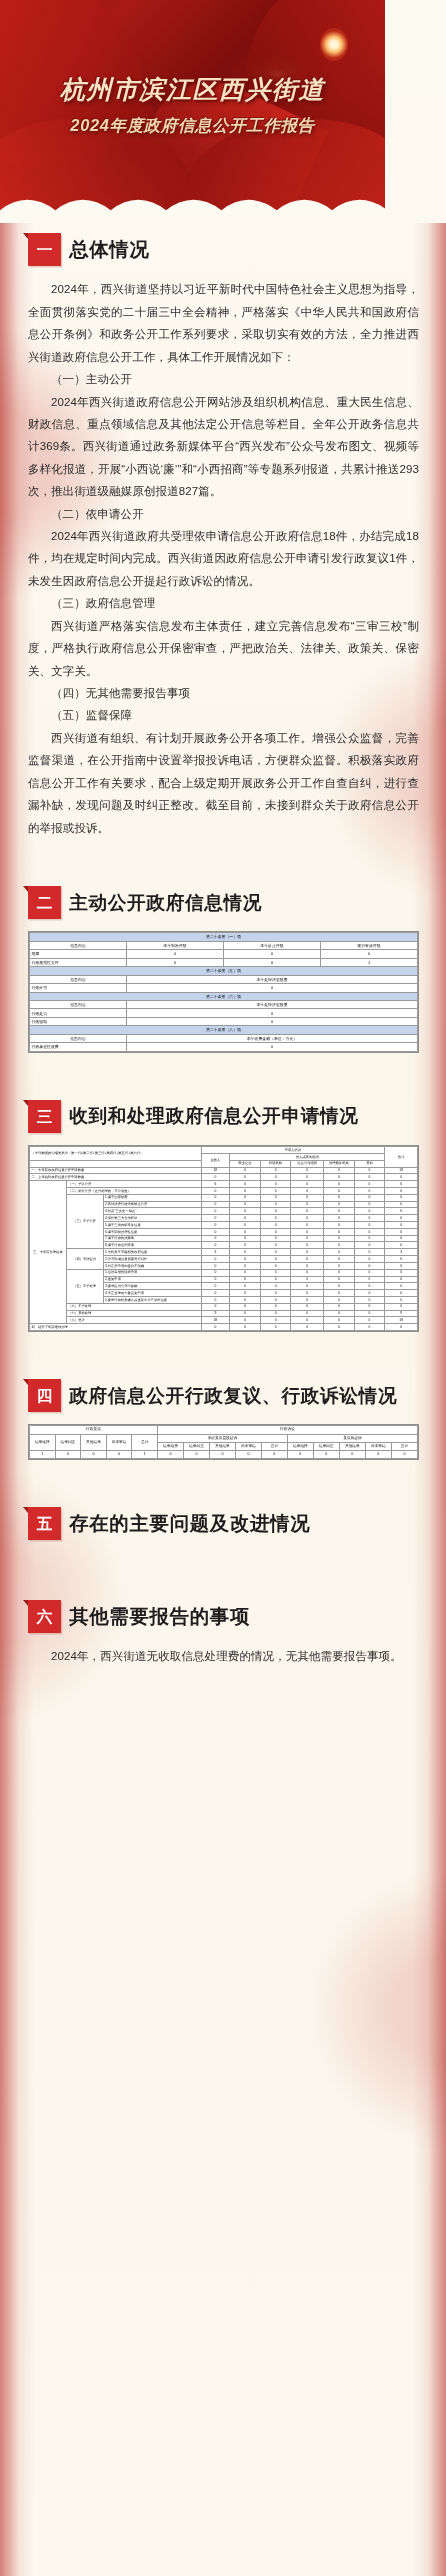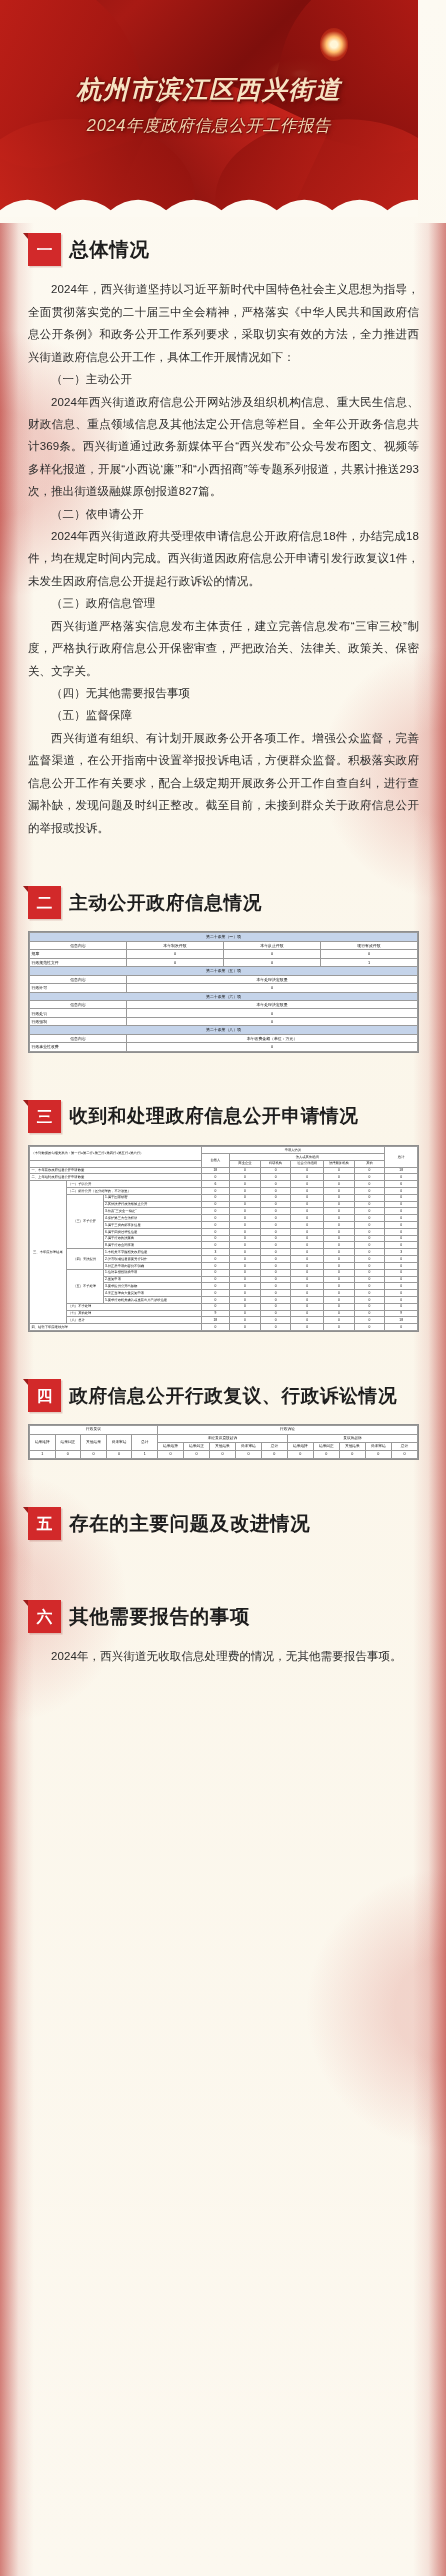--- a/index.html
+++ b/index.html
@@ -25,21 +25,21 @@
   }
   .edge-l,.edge-r{
     position:absolute; top:223px; bottom:0; width:34px; z-index:0; pointer-events:none;
   }
   .edge-l{ left:0;  background:linear-gradient(90deg, rgba(176,26,22,.55), rgba(176,26,22,.10) 55%, rgba(176,26,22,0)); }
   .edge-r{ right:0; background:linear-gradient(270deg, rgba(176,26,22,.55), rgba(176,26,22,.10) 55%, rgba(176,26,22,0)); }
 
   
   .hero{
     position:relative; z-index:2;
-    height:217px; width:418px; overflow:hidden;
+    height:217px; width:385px; overflow:hidden;
     background:
       radial-gradient(ellipse at 72% 34%, rgba(255,215,150,.55) 0 4.5px, rgba(255,170,90,.25) 10.4px, rgba(255,120,60,0) 34px),
       linear-gradient(135deg,#8d1410 0%,#a81a14 22%,#7e0f0c 48%,#9d1712 72%,#6e0c0a 100%);
   }
   .hero .rib{ position:absolute; opacity:.85; }
   .rib1{ left:-45px; top:-30px; width:179px; height:194px;
          background:linear-gradient(135deg,#d4251c,#8e110d);
          transform:rotate(-18deg); border-radius:0 60% 0 40%; }
   .rib2{ right:-52px; top:-37px; width:186px; height:186px;
          background:linear-gradient(215deg,#c21f18,#790d0a);
@@ -67,21 +67,21 @@
   }
   .hero-title{
     font-size:25px; font-weight:bold; letter-spacing:1.5px;
     color:#f7e3c3; font-style:italic;
     text-shadow:0 0 0.7px #6d0d0a, 1.5px 1.5px 0 #7d100c, -0.7px -0.7px 0 #7d100c,
                 2.2px 2.2px 4.5px rgba(60,5,4,.6);
     white-space:nowrap;
   }
   .hero-sub{
     margin-top:9px;
-    font-size:16.4px; font-weight:normal; font-style:italic; letter-spacing:0.7px;
+    font-size:16.4px; font-weight:bold; font-style:italic; letter-spacing:0.7px;
     color:#efd7b2;
     text-shadow:0.7px 0.7px 0 #7d100c,-0.7px -0.7px 0 #7d100c, 1.5px 2.2px 3.7px rgba(60,5,4,.55);
     white-space:nowrap;
   }
 
   
   .content{ position:relative; z-index:2; padding:0 0 30px 0; }
 
   
   .card{

